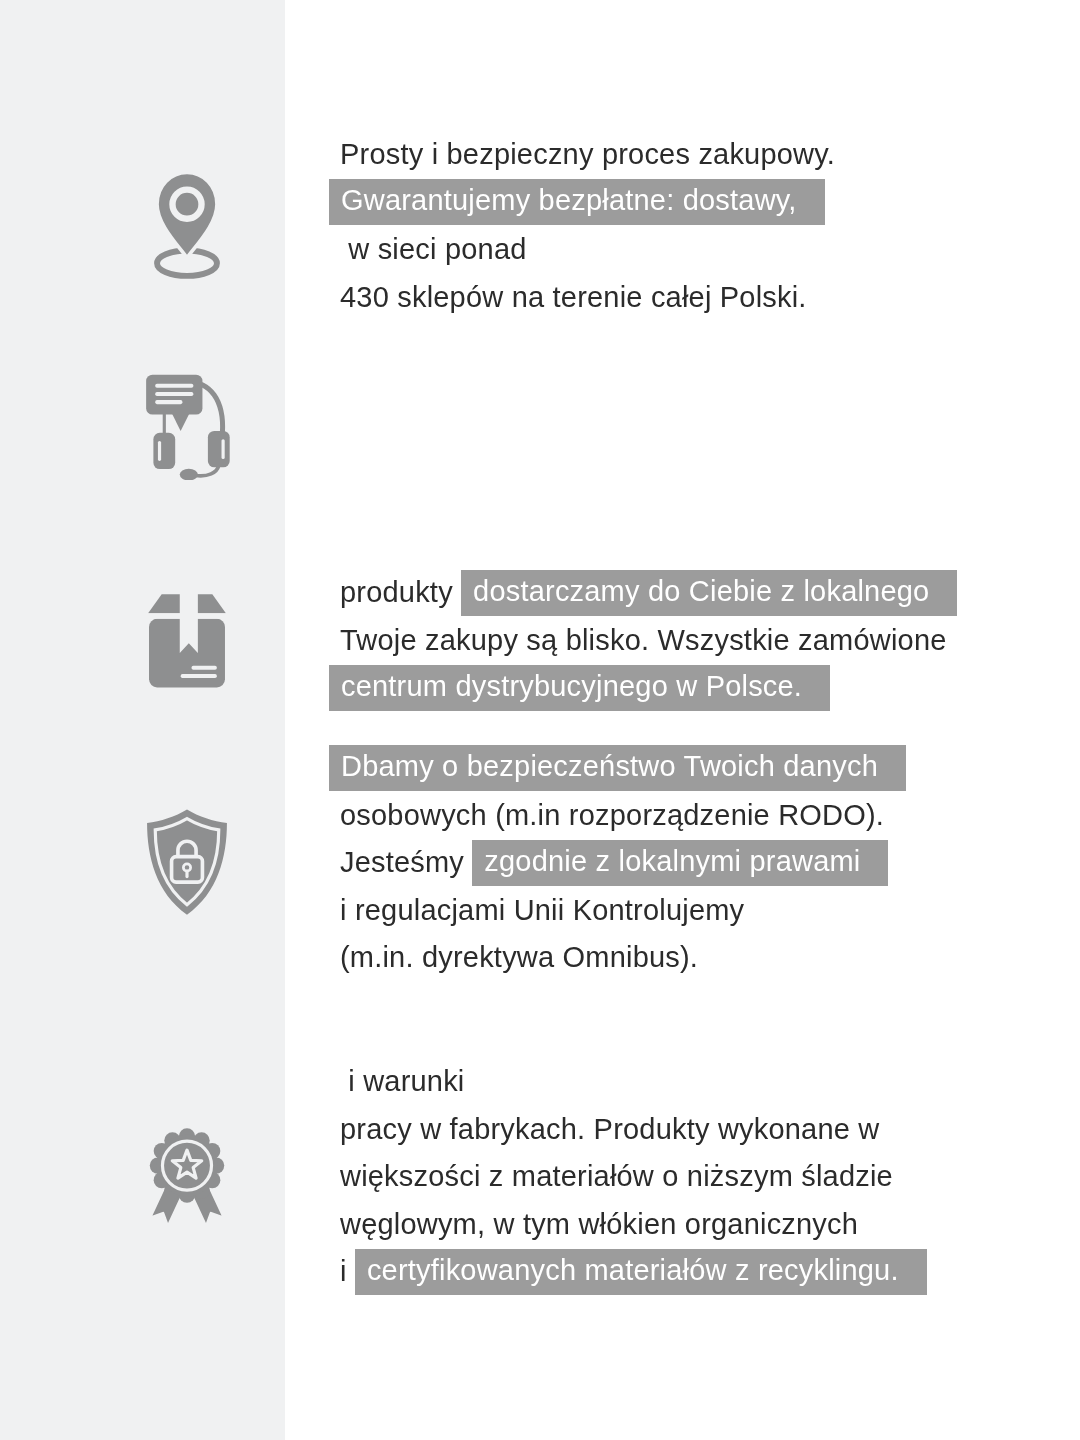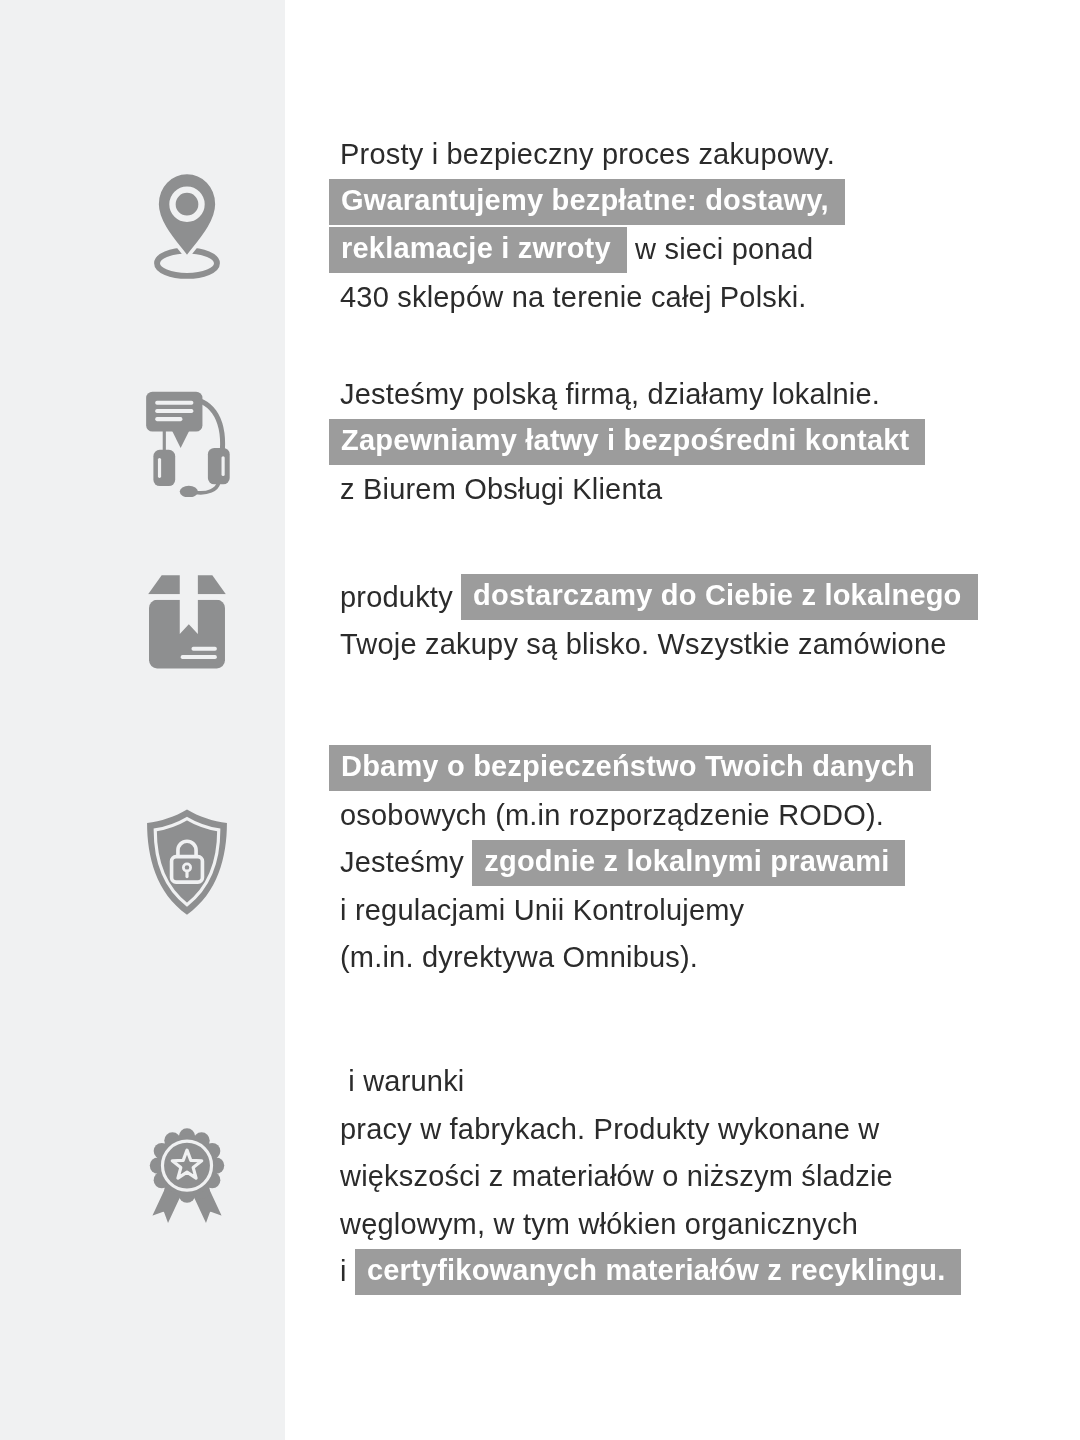--- a/index.html
+++ b/index.html
@@ -53,22 +53,22 @@
   .line{
     height:47.5px;
     display:flex;
     align-items:center;
     text-align:center;
   }
   .seg{white-space:pre;}
   .hl{
     background:var(--hl-bg);
     color:var(--hl-text);
-    font-weight:700;
-    padding:5px 16px 8px 12px;
+    font-weight:400;
+    padding:5px 28px 8px 12px;
   }
   .line .hl:first-child{margin-left:-11px;}
 </style>
 </head>
 <body>
 
 <div class="page">
   <div class="rail"></div>
 
   <div class="block" style="top:131px">
@@ -80,21 +80,20 @@
       </svg>
     </div>
     <div class="text-cell">
       <div class="line">
           <span class="seg">Prosty i bezpieczny proces zakupowy.</span>
         </div>
       <div class="line">
           <span class="seg hl">Gwarantujemy bezpłatne: dostawy,</span>
         </div>
       <div class="line">
-          <span class="seg hl">reklamacje i zwroty</span>
           <span class="seg"> w sieci ponad</span>
         </div>
       <div class="line">
           <span class="seg">430 sklepów na terenie całej Polski.</span>
         </div>
     </div>
   </div>
 
   <div class="block" style="top:371px">
     <div class="icon-cell">
@@ -107,51 +106,43 @@
         <rect x="20" y="23" width="42" height="4.5" rx="2" fill="#f0f1f2"></rect>
         <rect x="20" y="32" width="30" height="4.5" rx="2" fill="#f0f1f2"></rect>
         <path d="M90,104 C88,112 78,117 64,115" fill="none" stroke="currentColor" stroke-width="4"></path>
         <ellipse cx="57" cy="114" rx="10" ry="6.5" fill="currentColor"></ellipse>
         <rect x="18" y="68" width="24" height="40" rx="7" fill="currentColor"></rect>
         <rect x="23" y="77" width="3.5" height="22" rx="1.75" fill="#f0f1f2"></rect>
         <rect x="78" y="66" width="24" height="40" rx="7" fill="currentColor"></rect>
         <rect x="93" y="75" width="3.5" height="22" rx="1.75" fill="#f0f1f2"></rect>
       </svg>
     </div>
-    <div class="text-cell">
-      <div class="line">
-          <span class="seg">Jesteśmy polską firmą, działamy lokalnie.</span>
-        </div>
-      <div class="line">
-          <span class="seg hl">Zapewniamy łatwy i bezpośredni kontakt</span>
-        </div>
-      <div class="line">
-          <span class="seg">z Biurem Obsługi Klienta</span>
-        </div>
-    </div>
   </div>
 
   <div class="block" style="top:569px">
     <div class="icon-cell">
       <svg class="icon-svg" width="100" height="104" viewBox="0 0 110 115" xmlns="http://www.w3.org/2000/svg">
         <polygon points="12,28 27,7 83,7 98,28" fill="currentColor"></polygon>
         <rect x="13" y="34" width="84" height="76" rx="9" fill="currentColor"></rect>
         <rect x="8" y="28" width="94" height="6" fill="#f0f1f2"></rect>
         <polygon points="47,5 67,5 67,72 57,61 47,72" fill="#f0f1f2"></polygon>
         <rect x="60" y="86" width="28" height="4.5" rx="2" fill="#f0f1f2"></rect>
         <rect x="48" y="95" width="40" height="4.5" rx="2" fill="#f0f1f2"></rect>
       </svg>
     </div>
     <div class="text-cell">
       <div class="line">
           <span class="seg">produkty </span>
           <span class="seg hl">dostarczamy do Ciebie z lokalnego</span>
         </div>
       <div class="line">
           <span class="seg">Twoje zakupy są blisko. Wszystkie zamówione</span>
+        </div>
+      <div class="line">
+          <span class="seg hl">centrum dystrybucyjnego w Polsce.</span>
         </div>
     </div>
   </div>
 
   <div class="block" style="top:744px">
     <div class="icon-cell">
       <svg class="icon-svg" width="100" height="118" viewBox="0 0 110 130" xmlns="http://www.w3.org/2000/svg">
         <path d="M55,6 C68,14 84,19 99,21 C99,58 89,98 55,122 C21,98 11,58 11,21 C26,19 42,14 55,6 Z" fill="currentColor"></path>
         <path d="M55,16 C66,22.5 78,26.5 90,28.5 C90,58 82,90 55,111 C28,90 20,58 20,28.5 C32,26.5 44,22.5 55,16 Z" fill="none" stroke="#f0f1f2" stroke-width="3.5"></path>
         <rect x="38" y="58" width="34" height="28" rx="5" fill="none" stroke="#f0f1f2" stroke-width="4"></rect>

